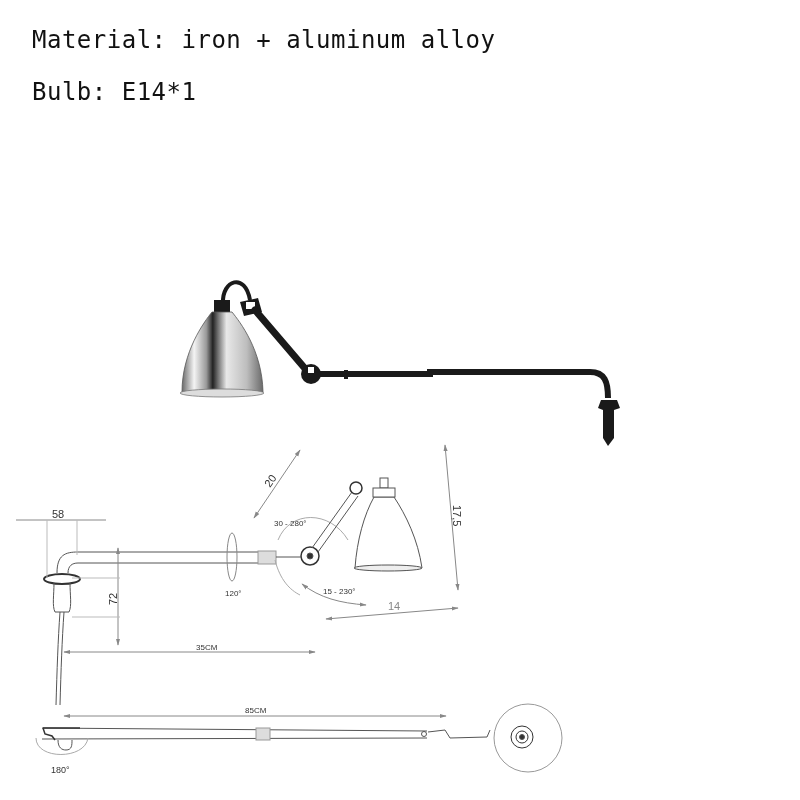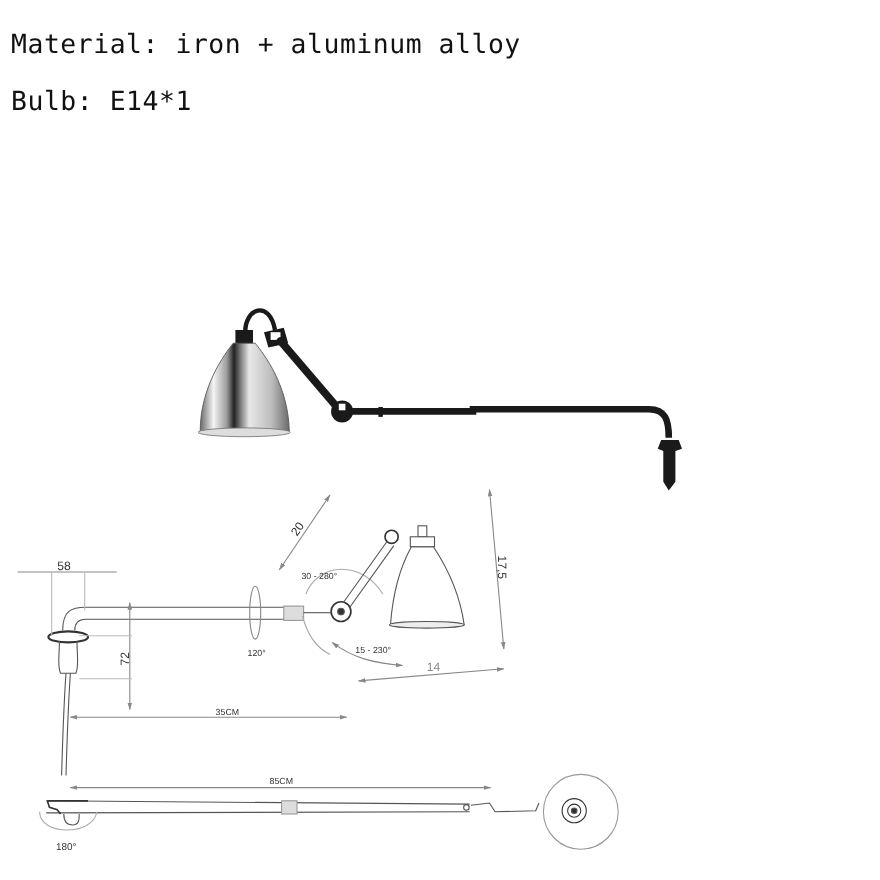--- a/index.html
+++ b/index.html
@@ -1,17 +1,17 @@
 <!DOCTYPE html>
 <html><head>
 <meta charset="utf-8">
 <style>
   html, body { margin: 0; padding: 0; background: #ffffff; }
   body { width: 800px; height: 800px; position: relative; overflow: hidden; font-family: "DejaVu Sans Mono", "Liberation Mono", monospace; }
-  .spec { position: absolute; left: 10px; font-size: 24px; color: #111; letter-spacing: 0.5px; white-space: pre; }
+  .spec { position: absolute; left: 32px; font-size: 24px; color: #111; letter-spacing: 0.5px; white-space: pre; }
   #spec-material { top: 26px; }
   #spec-bulb { top: 78px; text-align: center; }
   svg { position: absolute; left: 0; top: 0; }
   .dim-label { font-family: "Liberation Sans", "DejaVu Sans", sans-serif; fill: #333; }
 </style>
 </head>
 <body>
 
 <div id="spec-material" class="spec">Material: iron + aluminum alloy</div>
 <div id="spec-bulb" class="spec">Bulb: E14*1</div>

